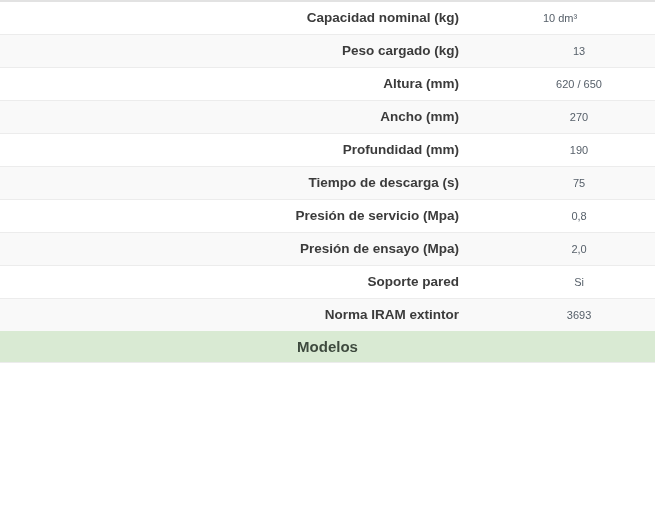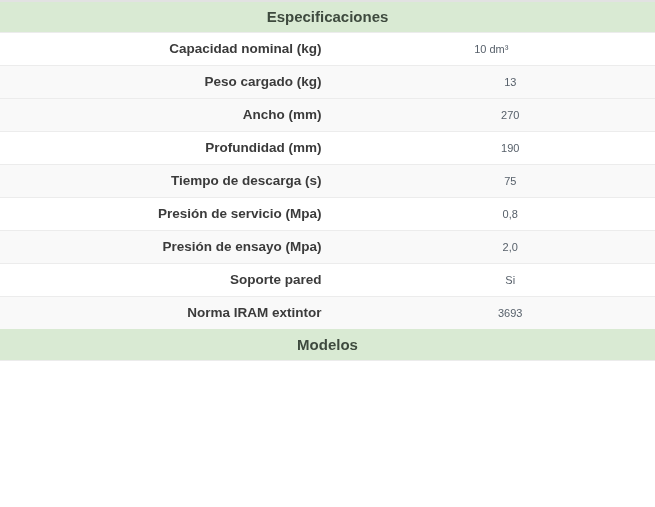--- a/index.html
+++ b/index.html
@@ -51,31 +51,32 @@
       color: var(--value-text, #57606a);
       text-align: center;
       padding: 0 6px;
     }
   </style>
 </head>
 <body>
 
 <table class="spec-table">
   <tbody>
-    <tr class="section-header">
-      <th colspan="2">Especificaciones</th>
-    </tr>
 
     <tr class="spec-row">
       <th>Capacidad nominal (kg)</th>
       <td>10 dm³</td>
     </tr>
     <tr class="spec-row striped">
       <th>Peso cargado (kg)</th>
       <td>13</td>
+    </tr>
+    <tr class="spec-row">
+      <th>Altura (mm)</th>
+      <td>620 / 650</td>
     </tr>
     <tr class="spec-row striped">
       <th>Ancho (mm)</th>
       <td>270</td>
     </tr>
     <tr class="spec-row">
       <th>Profundidad (mm)</th>
       <td>190</td>
     </tr>
     <tr class="spec-row striped">

